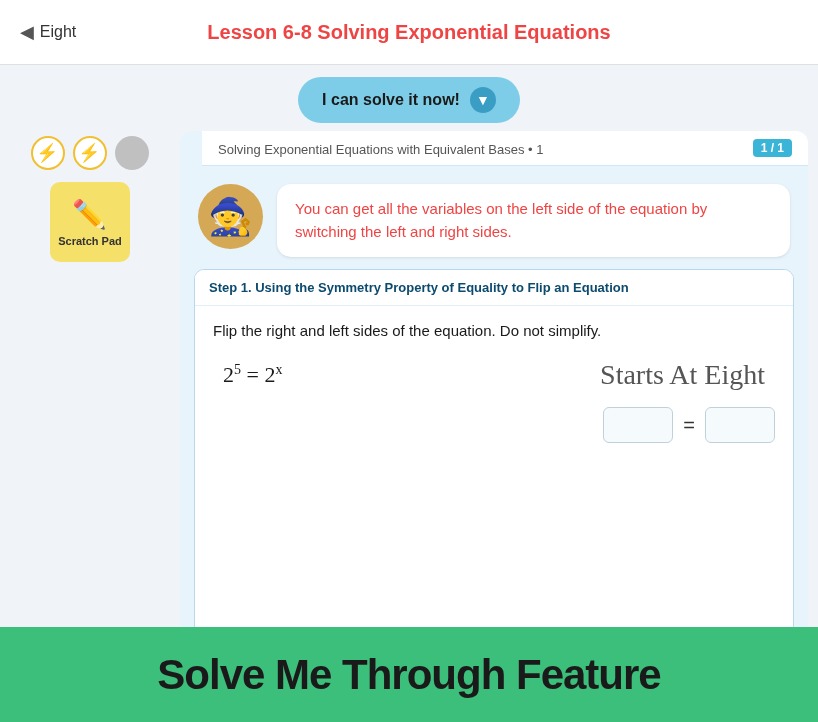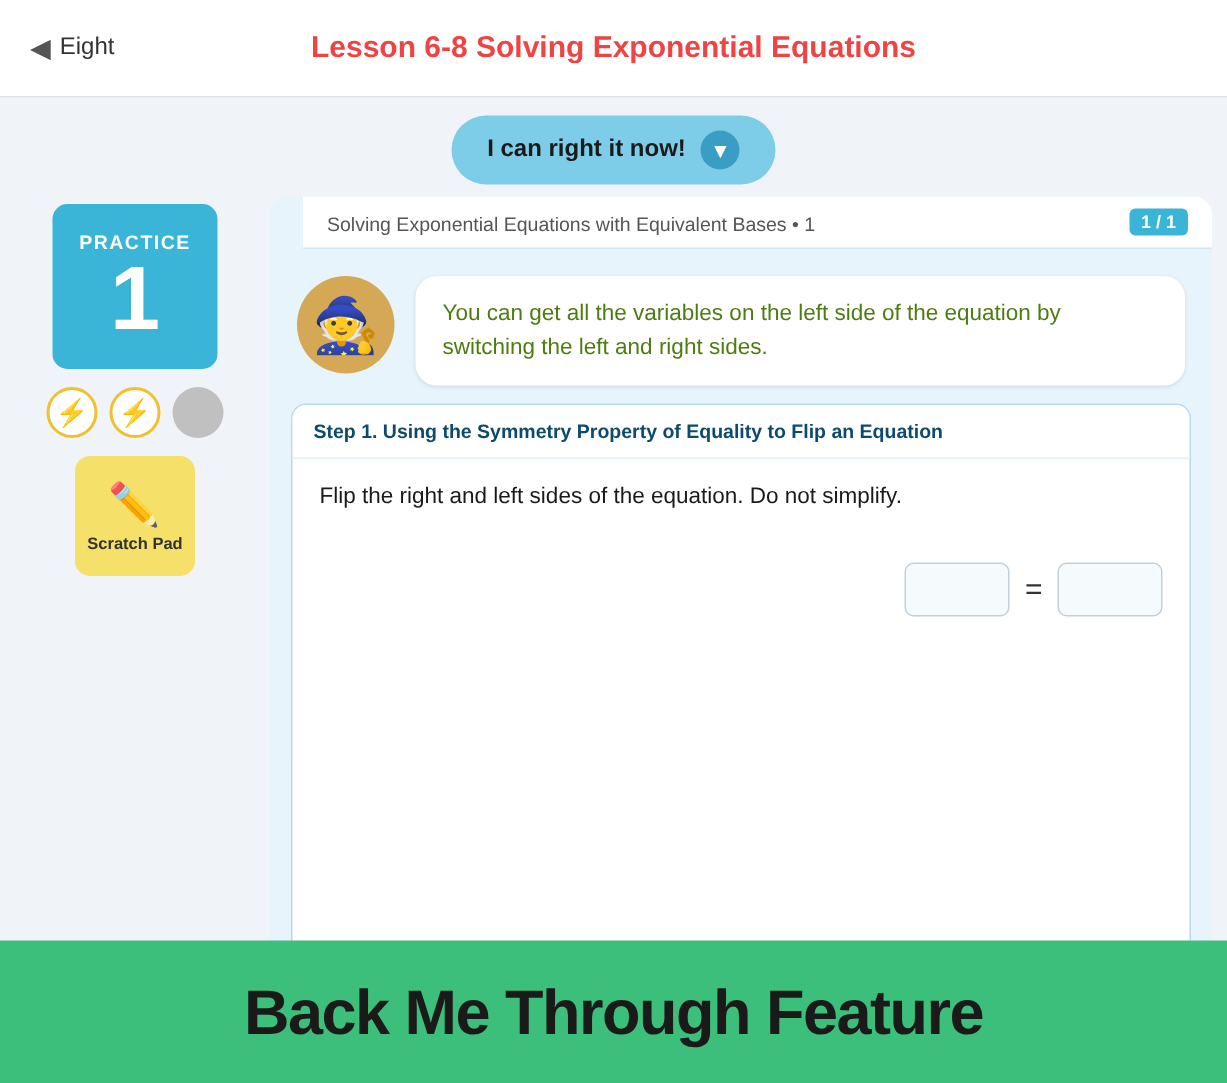--- a/index.html
+++ b/index.html
@@ -216,21 +216,21 @@
       justify-content: center;
       flex-shrink: 0;
       overflow: hidden;
       font-size: 36px;
     }
     .speech-bubble {
       background: white;
       border-radius: 14px;
       padding: 14px 18px;
       font-size: 15px;
-      color: #4d7c0f;
+      color: #ef4444;
       line-height: 1.5;
       flex: 1;
       box-shadow: 0 1px 3px rgba(0,0,0,0.1);
     }
 
     
     .step-area {
       background: white;
       margin: 0 14px 10px;
       border-radius: 10px;
@@ -335,32 +335,28 @@
 <div class="header">
   <button class="back-button">
     <span class="back-arrow">◀</span>
     <span>Eight</span>
   </button>
   <span class="header-title">Lesson 6-8 Solving Exponential Equations</span>
 </div>
 
 <div class="solve-banner">
   <button class="solve-btn">
-    <span>I can right it now!</span>
+    <span>I can solve it now!</span>
     <span class="chevron">▼</span>
   </button>
 </div>
 
 <div class="main-area">
 
   <div class="sidebar">
-    <div class="practice-card">
-      <span class="practice-label">PRACTICE</span>
-      <span class="practice-number">1</span>
-    </div>
 
     <div class="bolt-icons">
       <div class="bolt-icon active">
         <span>⚡</span>
       </div>
       <div class="bolt-icon active">
         <span>⚡</span>
       </div>
       <div class="bolt-icon-gray"></div>
     </div>
@@ -387,27 +383,33 @@
       </div>
     </div>
 
     <div class="step-area">
       <div class="step-header">
         <span>Step 1. Using the Symmetry Property of Equality to Flip an Equation</span>
       </div>
       <div class="step-content">
         <div class="step-instruction">Flip the right and left sides of the equation. Do not simplify.</div>
 
+        <div class="equation-area">
+          <div class="equation">
+            2<sup>5</sup> = 2<sup>x</sup>
+          </div>
+          <div class="starts-at-eight">Starts At Eight</div>
+        </div>
       </div>
 
       <div class="input-row">
         <input class="eq-input" type="text" style="">
         <span class="eq-equals">=</span>
         <input class="eq-input" type="text" style="">
       </div>
     </div>
 
   </div>
 </div>
 
 <div class="walk-banner">
-  <span class="walk-banner-text">Back Me Through Feature</span>
+  <span class="walk-banner-text">Solve Me Through Feature</span>
 </div>
 
 </body></html>

